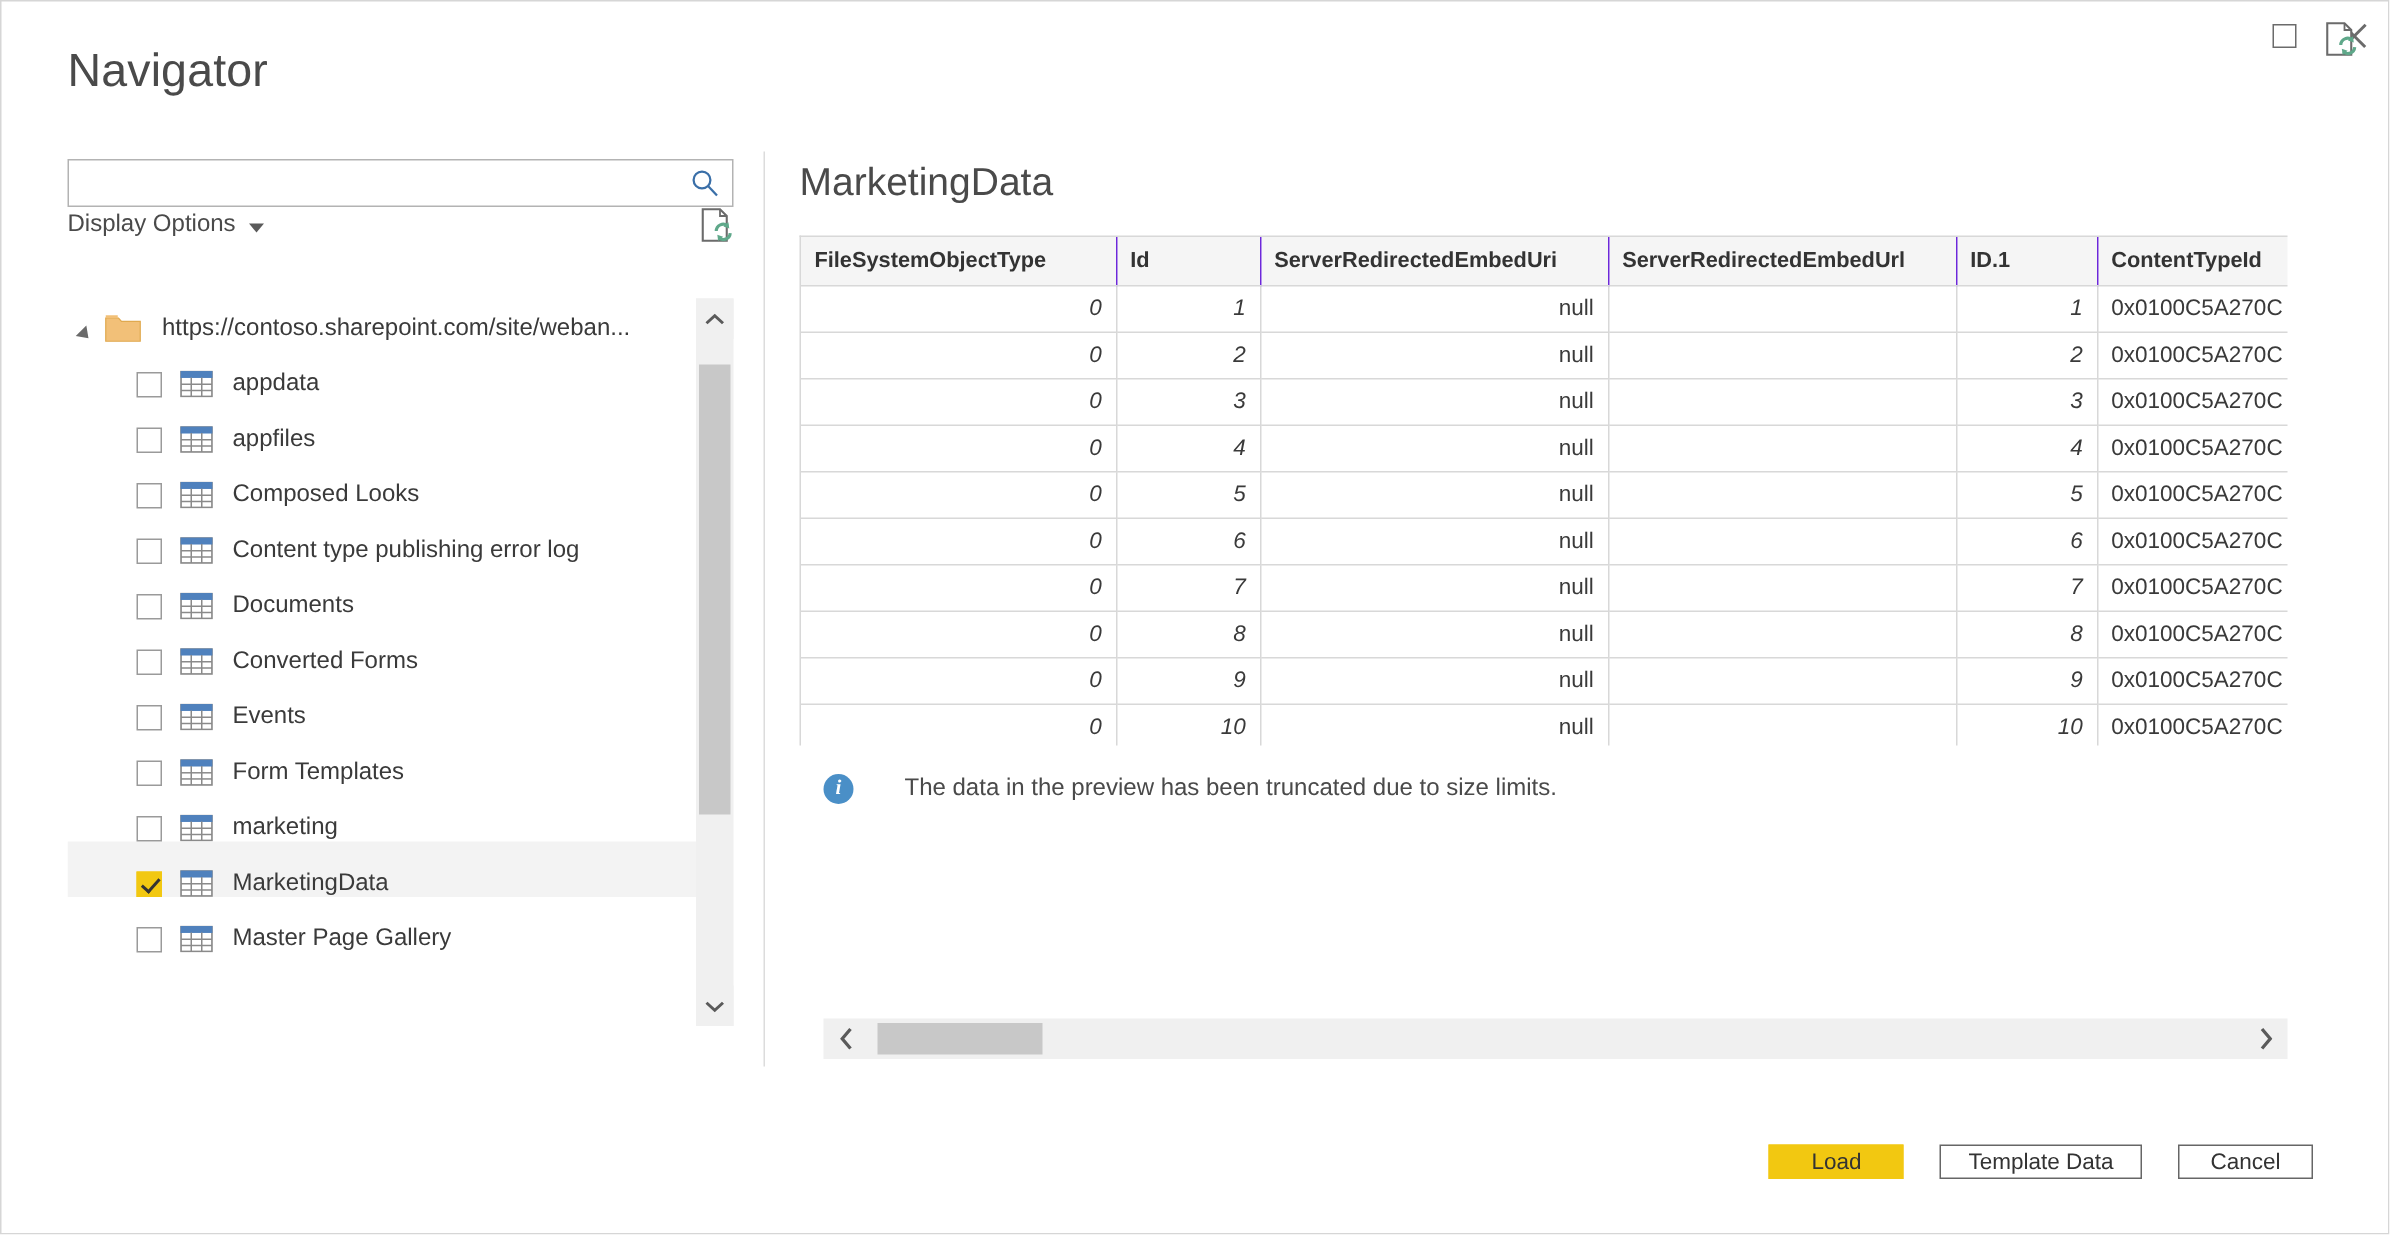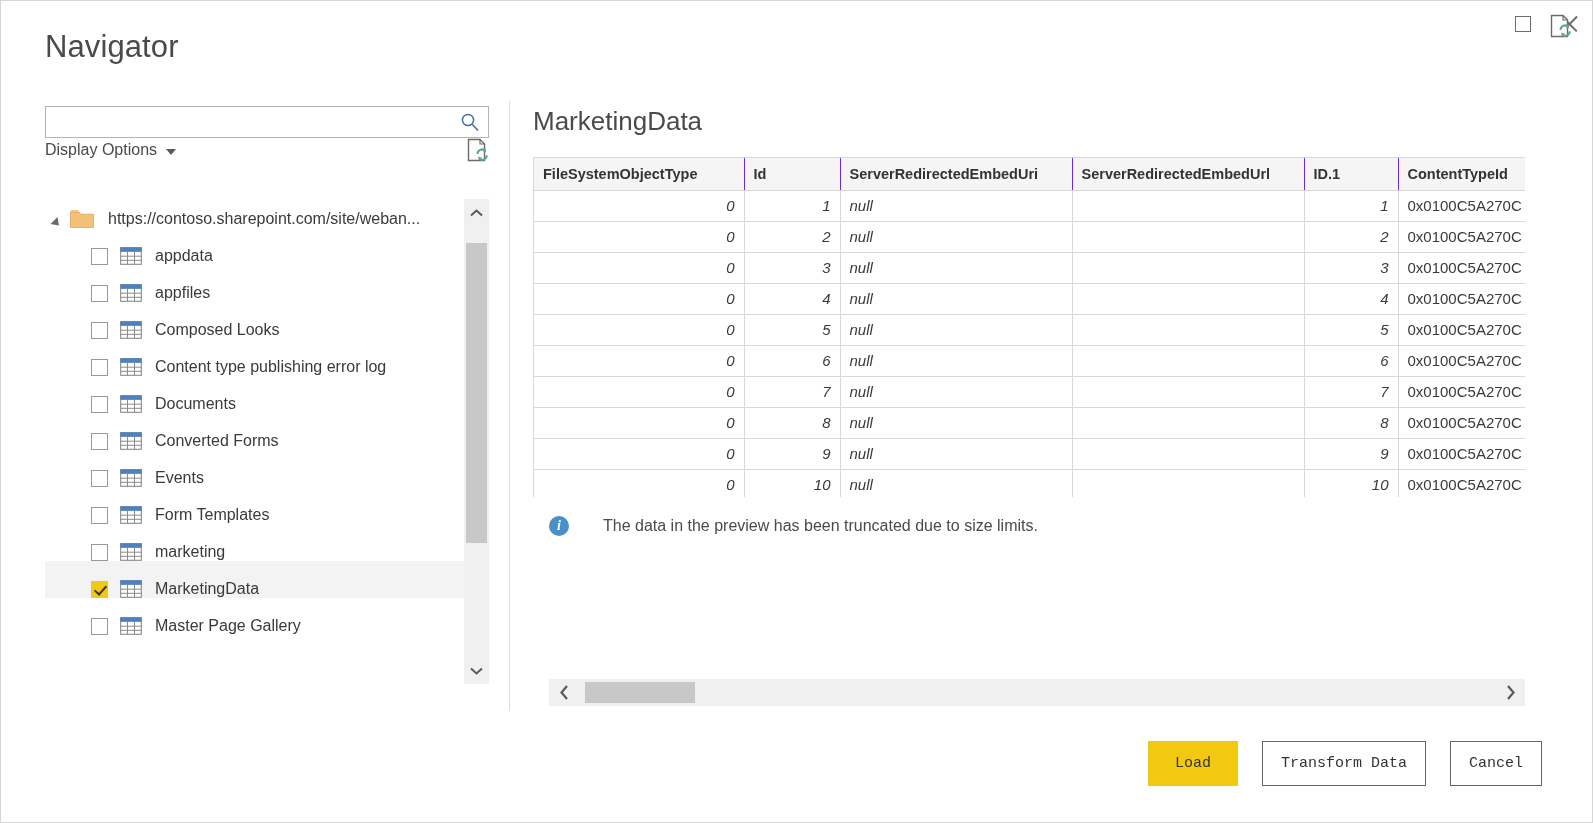--- a/index.html
+++ b/index.html
@@ -187,21 +187,21 @@
   }
   table.dt td {
     font-size: 15px; color: #3a3a3a;
     padding: 5px 9px; height: 31px;
     border-right: 1px solid #d8d8d8;
     border-bottom: 1px solid #d8d8d8;
     white-space: nowrap; overflow: hidden;
     background: #fff;
   }
   td.num { text-align: right; font-style: italic; }
-  td.nul { text-align: left; font-style: italic; color: #3a3a3a; margin-left: 15px; }
+  td.nul { text-align: right; color: #3a3a3a; margin-left: 15px; }
   td.txt { text-align: left; }
   td.blank { }
 
   
   .infobar {
     position: absolute; left: 548px; top: 515px;
     display: flex; align-items: center;
   }
   .info-icon {
     width: 20px; height: 20px; border-radius: 50%;
@@ -232,22 +232,22 @@
     background: #c8c8c8; cursor: pointer;
   }
   .chev-h { width: 9px; height: 15px; }
 
   
   .footer {
     position: absolute; right: 50px; bottom: 36px;
     display: flex; gap: 24px; align-items: center;
   }
   .btn {
-    height: 45px; min-width: 90px;
-    font-size: 15px; font-family: Liberation Mono, monospace;
+    height: 23px; min-width: 90px;
+    font-size: 15px; font-family: Liberation Sans, sans-serif;
     display: flex; align-items: center; justify-content: center;
     cursor: pointer; padding: 0 18px;
     color: #333;
   }
   .btn.primary { background: #f2c811; border: 1px solid #f2c811; }
   .btn.secondary { background: #fff; border: 1px solid #666; }
 </style>
 </head>
 <body>
 
@@ -606,17 +606,17 @@
     </div>
     <div class="hs-btn">
       <svg class="chev-h" viewBox="0 0 9 15">
         <polyline points="2,1 7.5,7.5 2,14" fill="none" stroke="#5a5a5a" stroke-width="2.2"></polyline>
       </svg>
     </div>
   </div>
 
   <div class="footer">
     <div class="btn primary">Load</div>
-    <div class="btn secondary">Transform Data</div>
+    <div class="btn secondary">Template Data</div>
     <div class="btn secondary">Cancel</div>
   </div>
 
 </div>
 
 </body></html>

